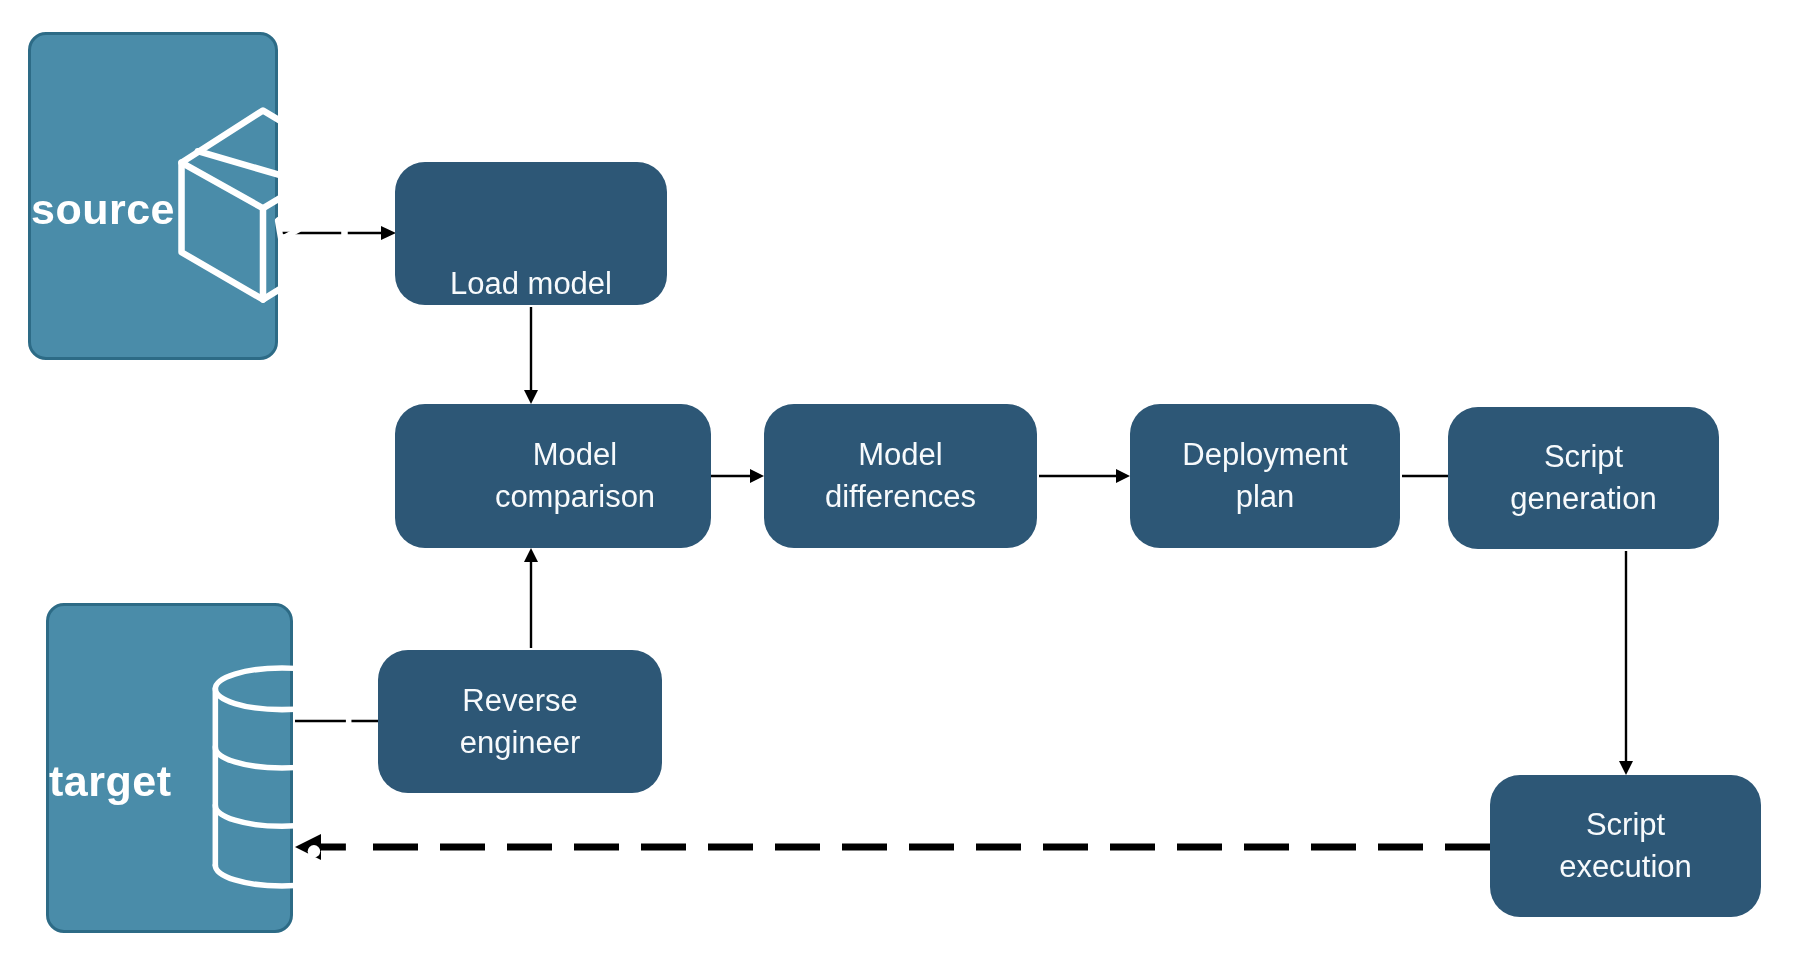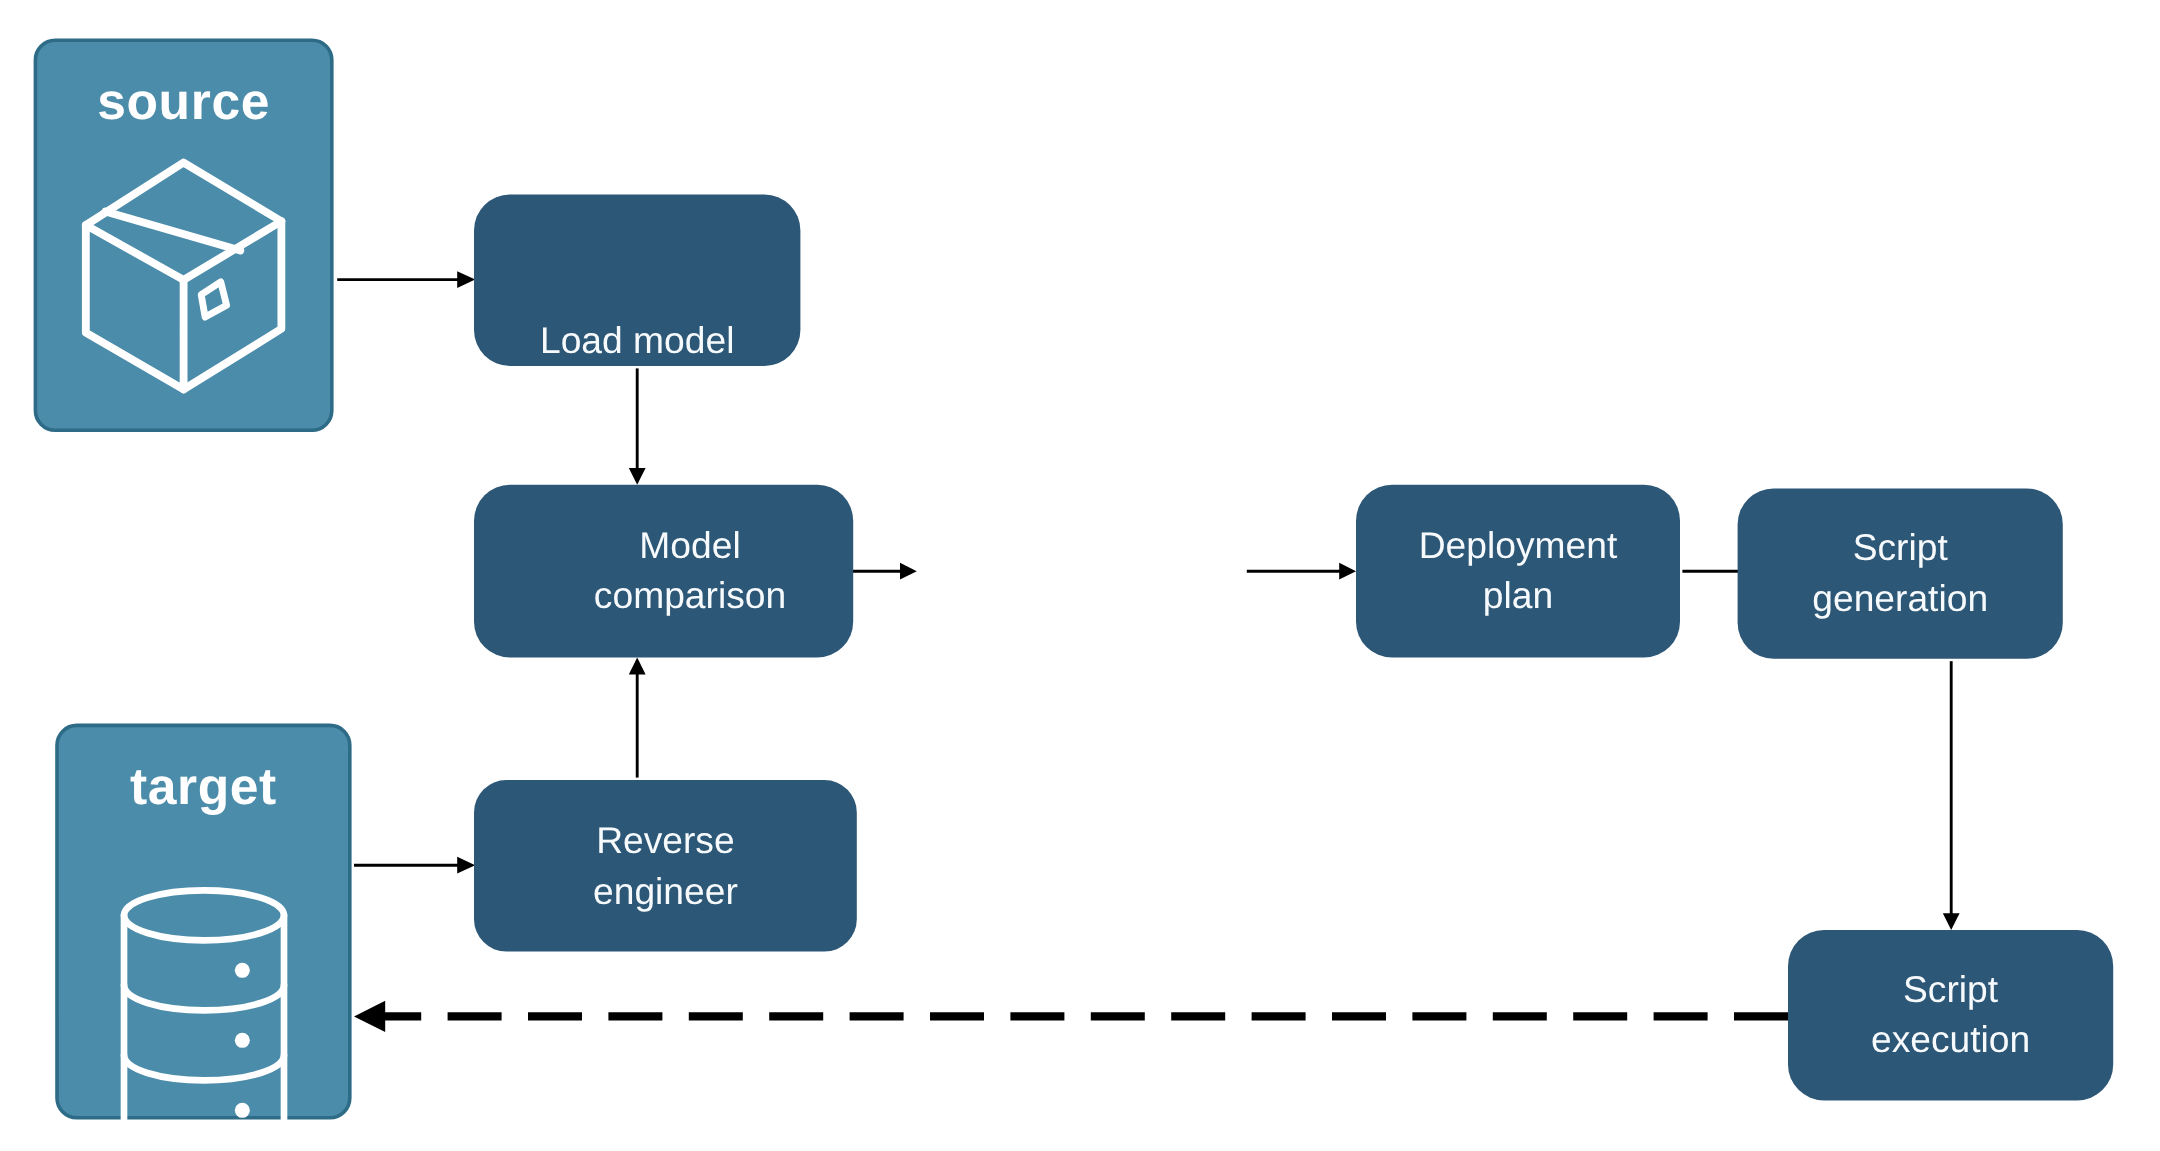--- a/index.html
+++ b/index.html
@@ -53,32 +53,32 @@
   }
   .node .label {
     display: inline-block;
     max-width: 200px;
   }
   .node-load-model        { left: 395px;  top: 162px; width: 272px; height: 143px; align-items: flex-end; }
   .node-model-comparison  { left: 395px;  top: 404px; width: 272px; height: 144px; padding-left: 44px; }
   .node-model-differences { left: 764px;  top: 404px; width: 273px; height: 144px; }
   .node-deployment-plan   { left: 1130px; top: 404px; width: 270px; height: 144px; }
   .node-script-generation { left: 1448px; top: 407px; width: 271px; height: 142px; }
-  .node-reverse-engineer  { left: 395px;  top: 650px; width: 319px; height: 143px; border-radius: 27px; }
+  .node-reverse-engineer  { left: 378px;  top: 650px; width: 284px; height: 143px; }
   .node-script-execution  { left: 1490px; top: 775px; width: 271px; height: 142px; }
   
   .endpoint {
     position: absolute;
     background: #4A8CA9;
     border: 3px solid #2D6B86;
     border-radius: 18px;
     box-sizing: border-box;
     color: #ffffff;
     display: flex;
-    flex-direction: column;
+    flex-direction: row;
     align-items: center;
   }
   .endpoint-source { left: 28px; top: 32px;  width: 250px; height: 328px; }
   .endpoint-target { left: 46px; top: 603px; width: 247px; height: 330px; gap: 36px; }
   .endpoint .ep-label {
     font-size: 43px;
     font-weight: 800;
     letter-spacing: 0.5px;
     margin-top: 26px;
   }
@@ -171,20 +171,23 @@
   </div>
 
   <div class="node node-load-model">
     <span class="label">Load model</span>
   </div>
 
   <div class="node node-model-comparison">
     <span class="label">Model comparison</span>
   </div>
 
+  <div class="node node-model-differences">
+    <span class="label">Model differences</span>
+  </div>
 
   <div class="node node-deployment-plan">
     <span class="label">Deployment plan</span>
   </div>
 
   <div class="node node-script-generation">
     <span class="label">Script generation</span>
   </div>
 
   <div class="node node-reverse-engineer">

